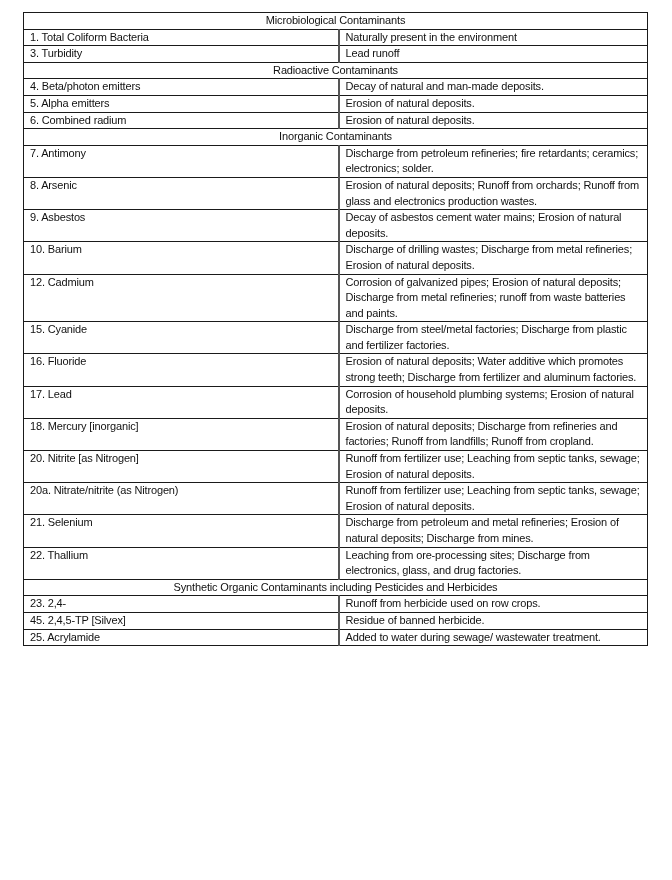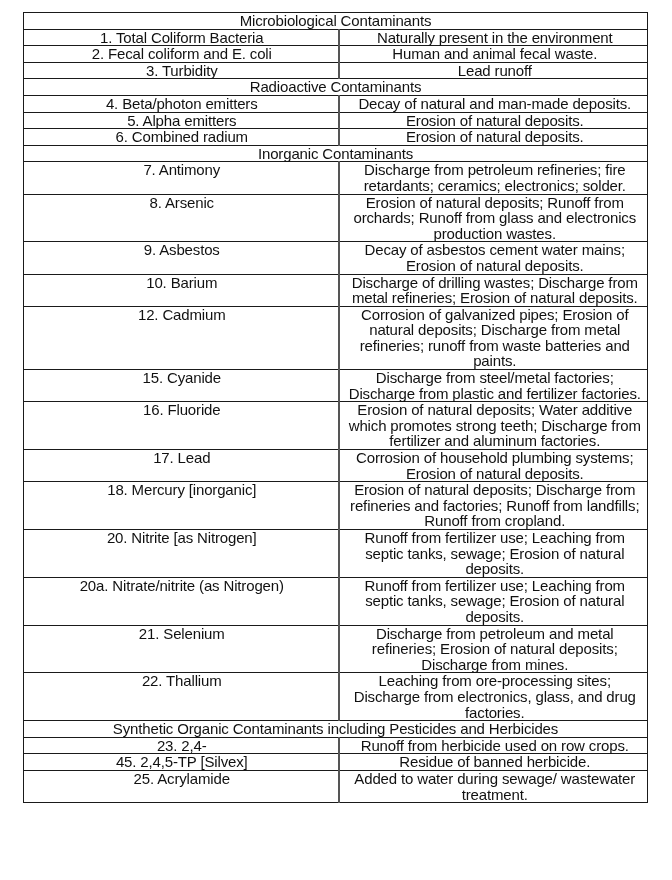--- a/index.html
+++ b/index.html
@@ -15,32 +15,31 @@
       font-family: "Liberation Sans", sans-serif;
       color: #111111;
     }
     table.contam {
       position: absolute;
       left: 23px;
       top: 12px;
       width: 624px;
       border-collapse: collapse;
       table-layout: fixed;
-      font-size: 15px;
+      font-size: 11px;
       line-height: 15.6px;
       letter-spacing: -0.15px;
     }
     table.contam col.c1 { width: 315px; }
     table.contam col.c2 { width: 309px; }
     table.contam td {
       border: 1px solid #1a1a1a;
       padding: 0 4px 0 6px;
       vertical-align: top;
       word-wrap: break-word;
-      text-align: center;
     }
     table.contam td.desc {
       border-left: 2px solid #555555;
       padding-left: 6px;
       padding-right: 3px;
     }
     table.contam tr.section td {
       text-align: center;
       padding: 0;
     }
@@ -53,24 +52,20 @@
     <col class="c1">
     <col class="c2">
   </colgroup>
   <tbody id="table-body">
       <tr class="section">
         <td colspan="2">Microbiological Contaminants</td>
       </tr>
       <tr>
         <td class="name">1. Total Coliform Bacteria</td>
         <td class="desc">Naturally present in the environment</td>
-      </tr>
-      <tr>
-        <td class="name">2. Fecal coliform and E. coli</td>
-        <td class="desc">Human and animal fecal waste.</td>
       </tr>
       <tr>
         <td class="name">3. Turbidity</td>
         <td class="desc">Lead runoff</td>
       </tr>
       <tr class="section">
         <td colspan="2">Radioactive Contaminants</td>
       </tr>
       <tr>
         <td class="name">4. Beta/photon emitters</td>

